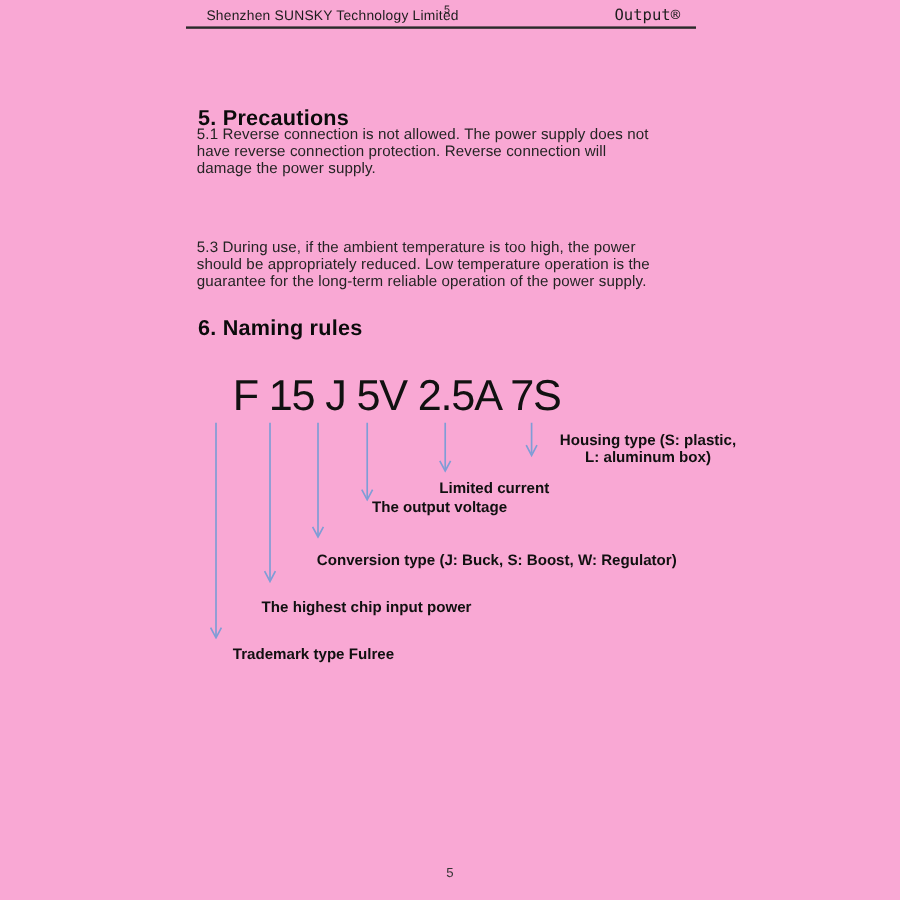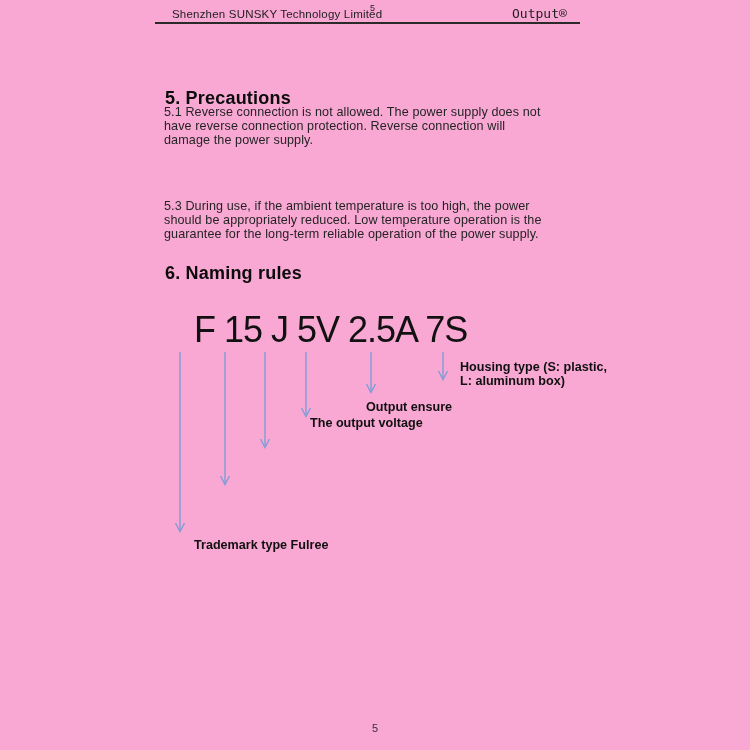--- a/index.html
+++ b/index.html
@@ -38,21 +38,21 @@
     font-weight:normal;color:#111;
     letter-spacing:-1px;white-space:pre;margin-left:27px;
   }
   
   .arrow{position:absolute;}
   
   .lbl{
     position:absolute;font-weight:bold;color:#101010;
     font-size:12.6px;line-height:14px;white-space:pre-line;
   }
-  .lbl-housing{left:460px;top:360px;width:160px;}
+  .lbl-housing{left:460px;top:360px;width:160px;text-align:center;}
   .lbl-current{left:366px;top:400px;}
   .lbl-voltage{left:310px;top:416px;}
   .lbl-conversion{left:264px;top:460px;}
   .lbl-chip{left:218px;top:499px;}
   .lbl-trademark{left:182px;top:538px;margin-left:12px;}
   
   .example{
     left:167px;top:597px;width:430px;
     font-size:12.6px;line-height:15px;
     color:#242424;white-space:pre-line;
@@ -114,20 +114,22 @@
   </div>
   <div class="arrow" style="left:436px;top:352px;">
     <svg width="14" height="29" viewBox="0 0 14 29">
         <line x1="7" y1="0" x2="7" y2="26" stroke="#7f9dd6" stroke-width="1.4"></line>
         <polyline points="2.5,19 7,27.5 11.5,19" fill="none" stroke="#7f9dd6" stroke-width="1.4"></polyline>
       </svg>
   </div>
 
   <div class="lbl lbl-housing">Housing type (S: plastic,
 L: aluminum box)</div>
-  <div class="lbl lbl-current">Output ensure</div>
+  <div class="lbl lbl-current">Limited current</div>
   <div class="lbl lbl-voltage">The output voltage</div>
+  <div class="lbl lbl-conversion">Conversion type (J: Buck, S: Boost, W: Regulator)</div>
+  <div class="lbl lbl-chip">The highest chip input power</div>
   <div class="lbl lbl-trademark">Trademark type Fulree</div>
 
 
   <div class="abs footer">5</div>
 
 </div>
 
 </body></html>

